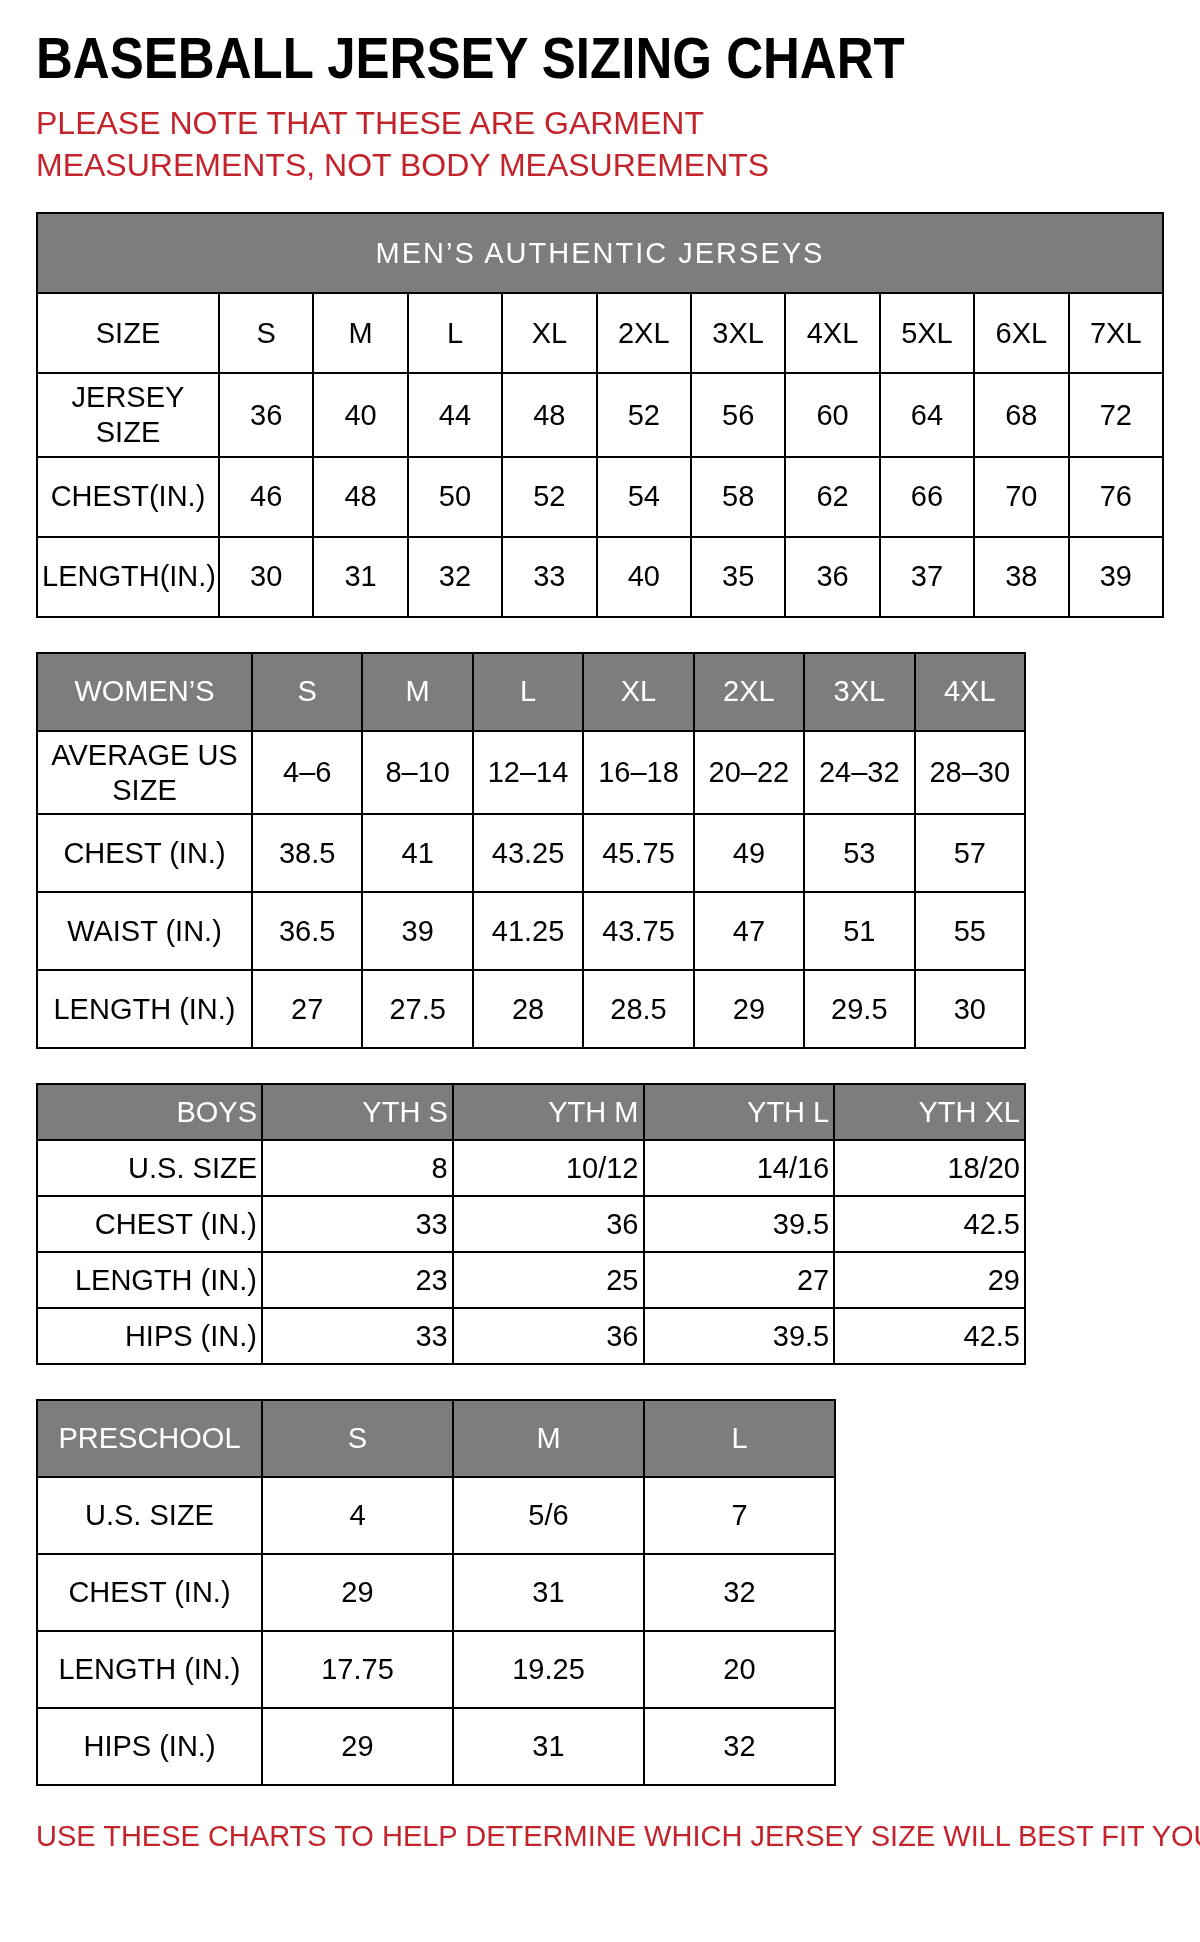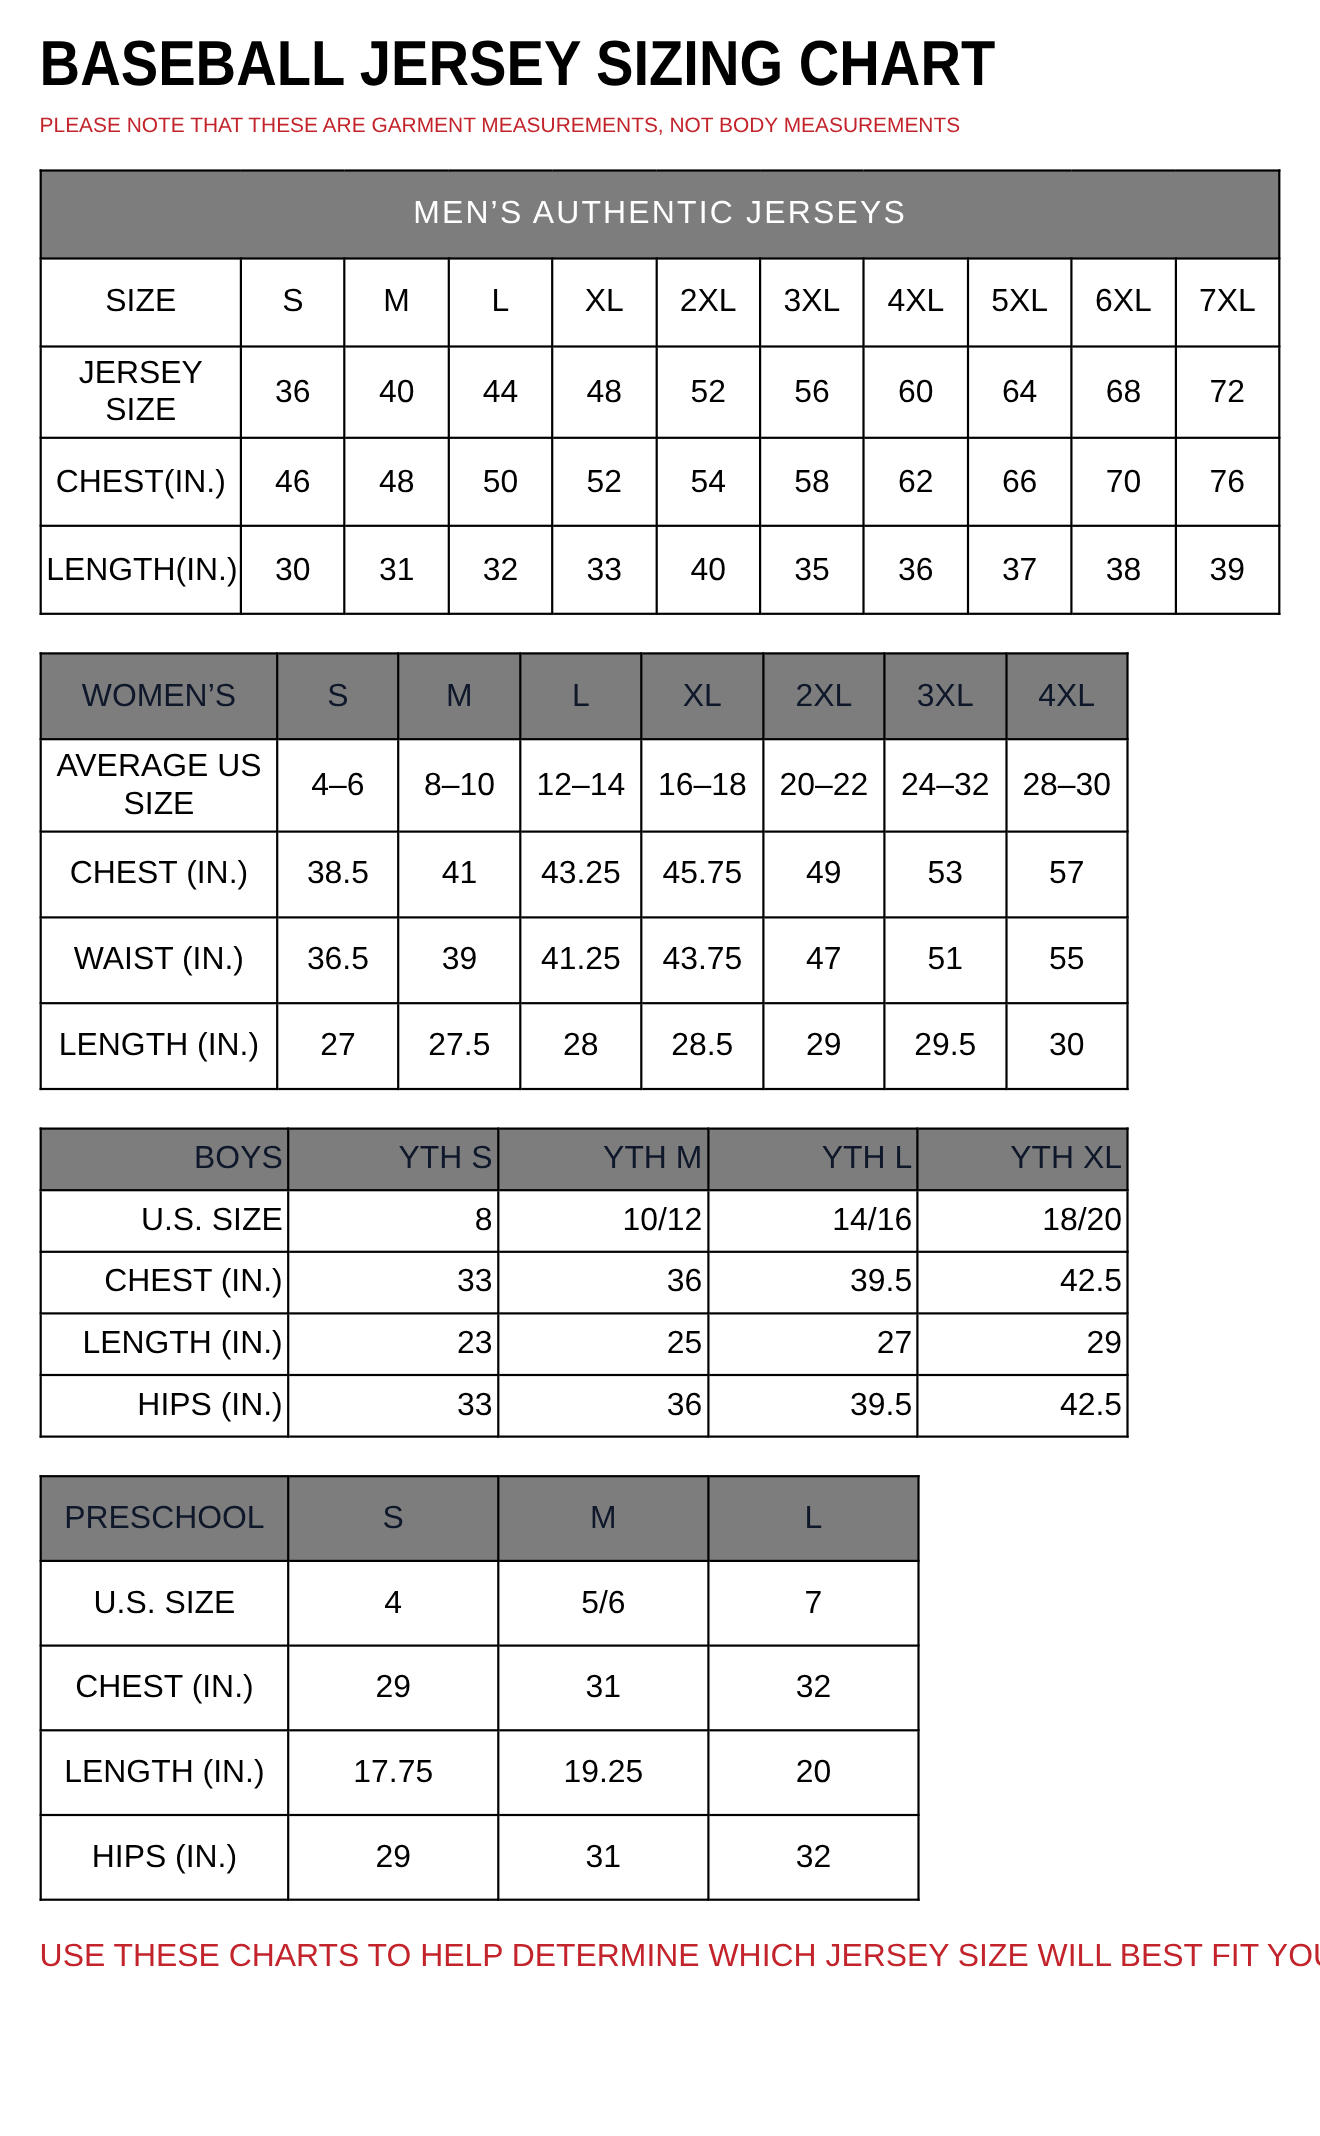--- a/index.html
+++ b/index.html
@@ -19,21 +19,21 @@
     margin: 8px 0 12px 0;
     letter-spacing: 0px;
     white-space: nowrap;
     display: inline-block;
     transform: scaleX(0.88);
     transform-origin: left center;
   }
 
   .note {
     color: var(--accent, #c3242b);
-    font-size: 19px;
+    font-size: 32px;
     line-height: 1.3;
     width: 930px;
     margin: 0 0 26px 0;
   }
 
   .size-table {
     border-collapse: collapse;
     table-layout: fixed;
     margin: 0 0 34px 0;
     padding-left: 36px;
@@ -49,21 +49,21 @@
   }
   .table-title {
     background: var(--gray, #7d7d7d) !important;
     color: #fff;
     font-size: 31px;
     letter-spacing: 2px;
     height: 84px;
   }
   .gray-cell {
     background: var(--gray, #7d7d7d) !important;
-    color: #0f172a;
+    color: #ffffff;
     height: 60px;
   }
   .row-label { font-size: 28px; }
 
   .tbl-mens { width: 1128px; }
   .tbl-mens td { height: 80px; }
   .tbl-mens col.label-col { width: 182px; }
 
   .tbl-womens { width: 990px; }
   .tbl-womens td { height: 78px; }

